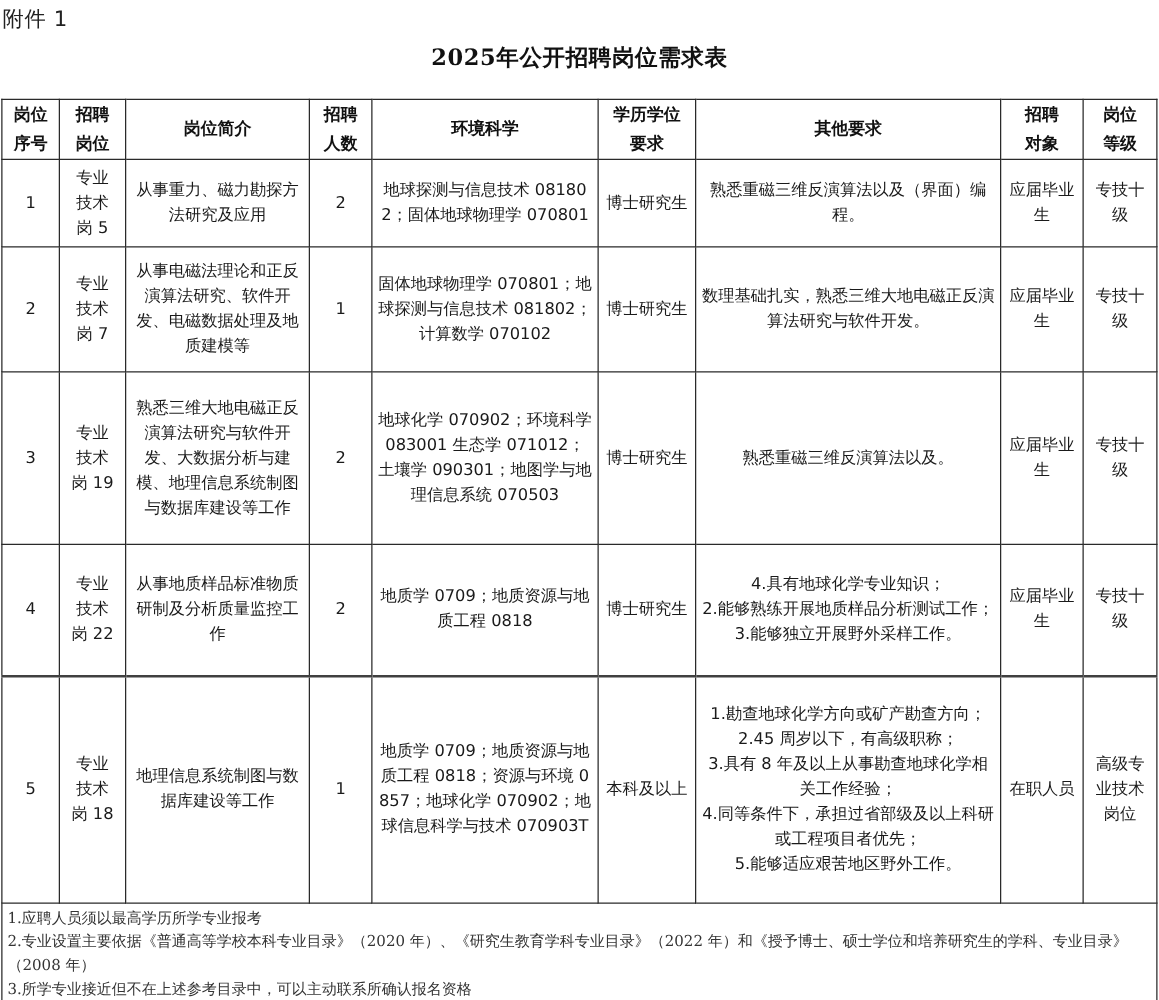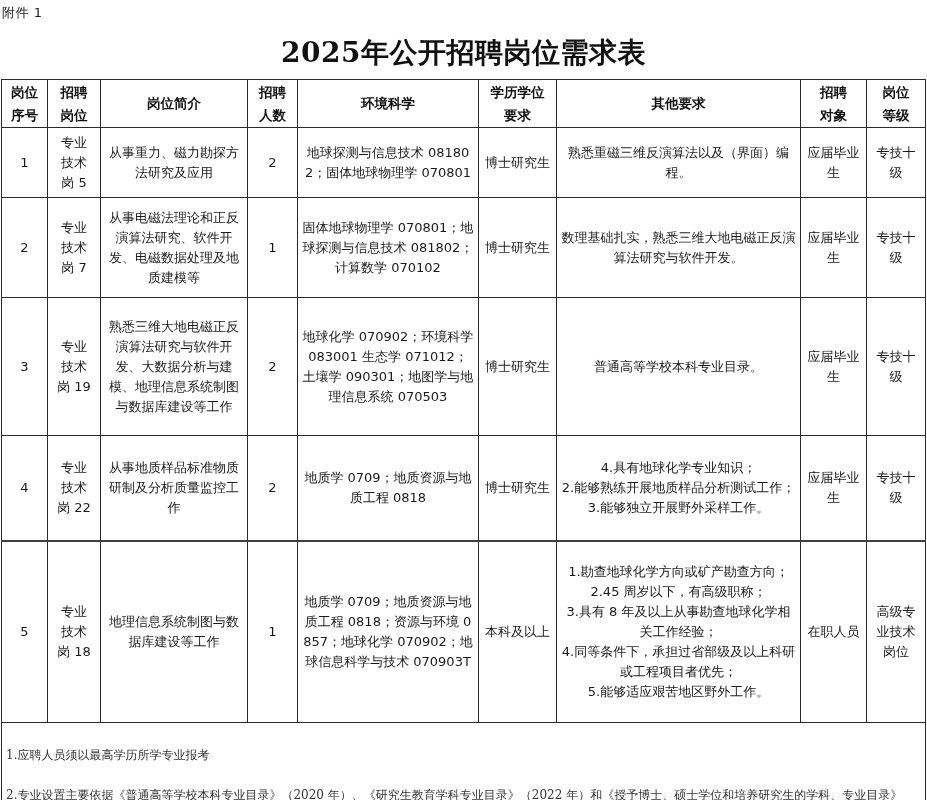--- a/index.html
+++ b/index.html
@@ -12,32 +12,32 @@
     height: 800px;
     position: relative;
     overflow: hidden;
     font-family: "DejaVu Sans", "Liberation Sans", sans-serif;
     color: #1a1a1a;
   }
   .attachment-label {
     position: absolute;
     left: 2px;
     top: 4px;
-    font-size: 13px;
+    font-size: 17px;
     color: #222;
     letter-spacing: 0.5px;
   }
   .doc-title {
     position: absolute;
     left: 0;
     width: 927px;
     top: 34px;
     text-align: center;
     font-family: "DejaVu Serif", "Liberation Serif", serif;
-    font-size: 28px;
+    font-size: 18px;
     font-weight: bold;
     color: #111;
     letter-spacing: 0.5px;
   }
   table.req-table {
     position: absolute;
     left: 1px;
     top: 79px;
     width: 924px;
     border-collapse: collapse;
@@ -71,21 +71,21 @@
   tr.notes-row td {
     text-align: left;
     vertical-align: top;
     padding: 2px 4px;
     font-family: "DejaVu Serif", "Liberation Serif", serif;
     font-size: 12px;
     line-height: 19px;
     color: #333;
     border-bottom: none;
   }
-  .note-line { display: block; margin-top: 21px; }
+  .note-line { display: block; }
 </style>
 </head>
 <body>
 
 <div class="attachment-label">附件 1</div>
 <div class="doc-title">2025年公开招聘岗位需求表</div>
 
 <table class="req-table">
   <colgroup>
     <col style="width:46px">
@@ -146,21 +146,21 @@
     </tr>
     <tr class="r3">
       <td>3</td>
       <td class="multiline">专业
 技术
 岗 19</td>
       <td>熟悉三维大地电磁正反演算法研究与软件开发、大数据分析与建模、地理信息系统制图与数据库建设等工作</td>
       <td>2</td>
       <td>地球化学 070902；环境科学 083001 生态学 071012；土壤学 090301；地图学与地理信息系统 070503</td>
       <td>博士研究生</td>
-      <td class="left multiline">普通高等学校本科专业目录。</td>
+      <td class="left multiline">熟悉重磁三维反演算法以及。</td>
       <td>应届毕业生</td>
       <td>专技十级</td>
     </tr>
     <tr class="r4">
       <td>4</td>
       <td class="multiline">专业
 技术
 岗 22</td>
       <td>从事地质样品标准物质研制及分析质量监控工作</td>
       <td>2</td>

